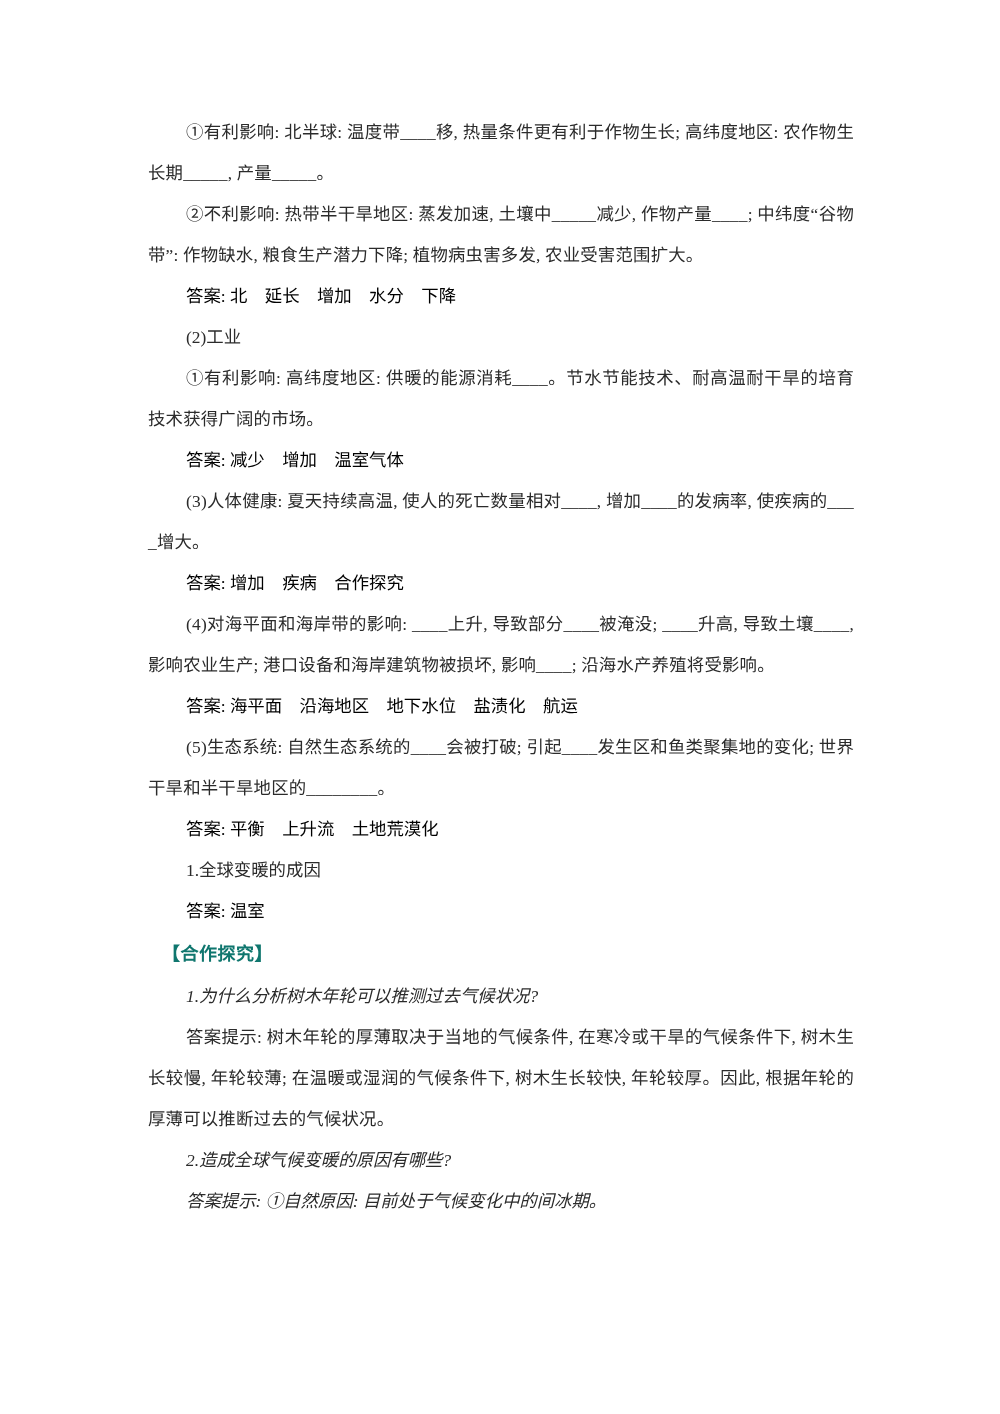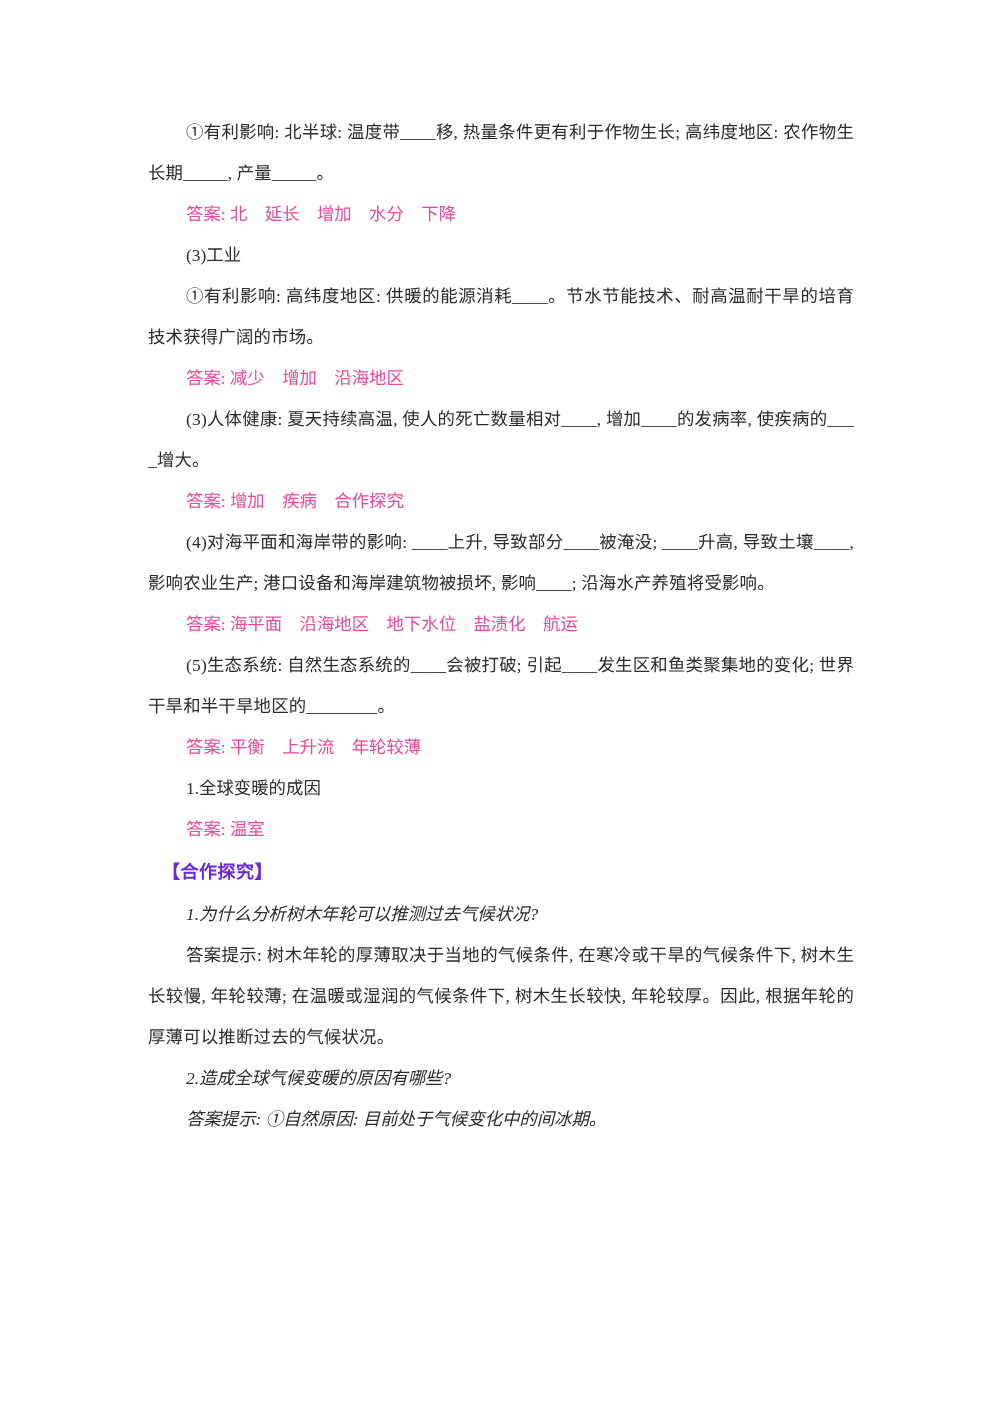--- a/index.html
+++ b/index.html
@@ -38,77 +38,78 @@
     color: #2b2b2b;
   }
   .p.indent {
     text-indent: 38px;
   }
   .answer {
     font-size: 17.4px;
     line-height: 41px;
     margin: 0;
     text-indent: 38px;
-    color: #ec4899;
+    color: #000000;
   }
   .heading {
     font-size: 17.4px;
     line-height: 41px;
     margin: 0;
     text-indent: 38px;
     color: #2b2b2b;
   }
   .bracket-heading {
     font-family: "DejaVu Sans", "Liberation Sans", sans-serif;
     font-weight: bold;
     font-size: 18px;
     line-height: 44px;
     margin: 0;
     text-indent: 14px;
     letter-spacing: 0.5px;
-    color: #6d28d9;
+    color: #0f766e;
   }
   .q {
     font-size: 17.4px;
     line-height: 41px;
     margin: 0;
     text-indent: 38px;
     color: #2b2b2b;
     font-style: italic;
   }
 </style>
 </head>
 <body>
 
 <div class="page">
   <div class="content">
 
     <p class="p indent">①有利影响: 北半球: 温度带____移, 热量条件更有利于作物生长; 高纬度地区: 农作物生长期_____, 产量_____。</p>
 
+    <p class="p indent">②不利影响: 热带半干旱地区: 蒸发加速, 土壤中_____减少, 作物产量____; 中纬度“谷物带”: 作物缺水, 粮食生产潜力下降; 植物病虫害多发, 农业受害范围扩大。</p>
 
     <p class="answer">答案: 北　延长　增加　水分　下降</p>
 
-    <p class="heading">(3)工业</p>
+    <p class="heading">(2)工业</p>
 
     <p class="p indent">①有利影响: 高纬度地区: 供暖的能源消耗____。节水节能技术、耐高温耐干旱的培育技术获得广阔的市场。</p>
 
 
-    <p class="answer">答案: 减少　增加　沿海地区</p>
+    <p class="answer">答案: 减少　增加　温室气体</p>
 
     <p class="p indent">(3)人体健康: 夏天持续高温, 使人的死亡数量相对____, 增加____的发病率, 使疾病的____增大。</p>
 
     <p class="answer">答案: 增加　疾病　合作探究</p>
 
     <p class="p indent">(4)对海平面和海岸带的影响: ____上升, 导致部分____被淹没; ____升高, 导致土壤____, 影响农业生产; 港口设备和海岸建筑物被损坏, 影响____; 沿海水产养殖将受影响。</p>
 
     <p class="answer">答案: 海平面　沿海地区　地下水位　盐渍化　航运</p>
 
     <p class="p indent">(5)生态系统: 自然生态系统的____会被打破; 引起____发生区和鱼类聚集地的变化; 世界干旱和半干旱地区的________。</p>
 
-    <p class="answer">答案: 平衡　上升流　年轮较薄</p>
+    <p class="answer">答案: 平衡　上升流　土地荒漠化</p>
 
     <p class="heading">1.全球变暖的成因</p>
 
 
     <p class="answer">答案: 温室</p>
 
     <p class="bracket-heading">【合作探究】</p>
 
     <p class="q">1.为什么分析树木年轮可以推测过去气候状况?</p>
 

